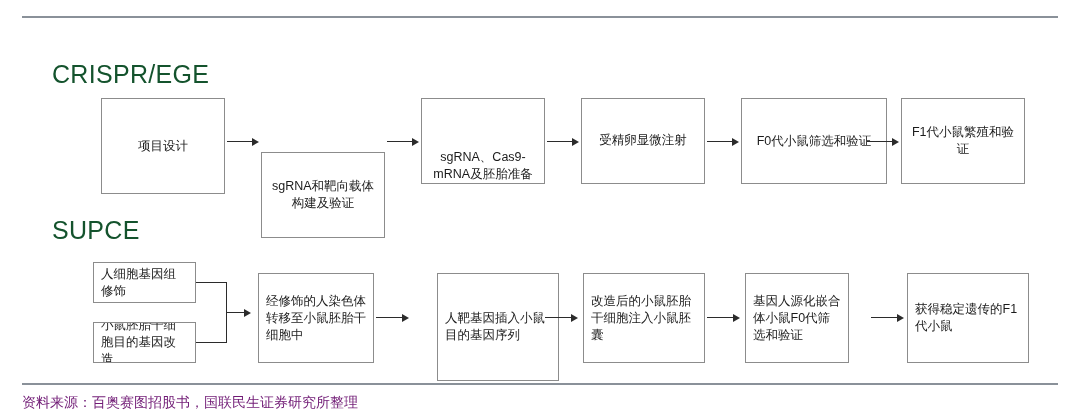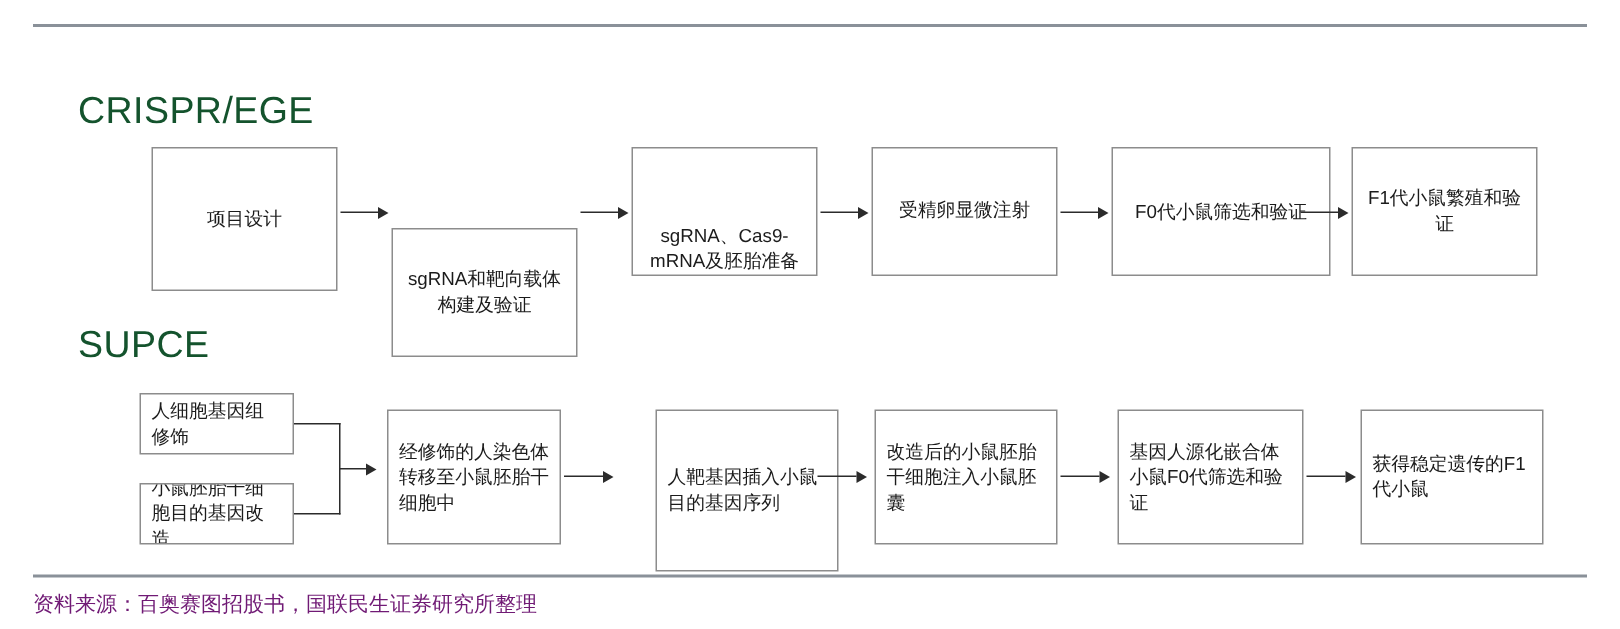--- a/index.html
+++ b/index.html
@@ -214,21 +214,21 @@
 </div>
 
 <div class="flow-box left" id="s-box-2" style="left:583px; top:273px; width:122px; height:90px;">
   <div class="box-text">改造后的小鼠胚胎干细胞注入小鼠胚囊</div>
 </div>
 <div class="arrow" id="s-arr-2" style="left:707px; top:313px; width:34px;">
   <span class="shaft" style="width:26px;"></span>
     <span class="head" style="left:26px;"></span>
 </div>
 
-<div class="flow-box left" id="s-box-3" style="left:745px; top:273px; width:124px; height:90px;">
+<div class="flow-box left" id="s-box-3" style="left:745px; top:273px; width:104px; height:90px;">
   <div class="box-text">基因人源化嵌合体小鼠F0代筛选和验证</div>
 </div>
 <div class="arrow" id="s-arr-3" style="left:871px; top:313px; width:34px;">
   <span class="shaft" style="width:26px;"></span>
     <span class="head" style="left:26px;"></span>
 </div>
 
 <div class="flow-box left" id="s-box-4" style="left:907px; top:273px; width:122px; height:90px;">
   <div class="box-text">获得稳定遗传的F1代小鼠</div>
 </div>

